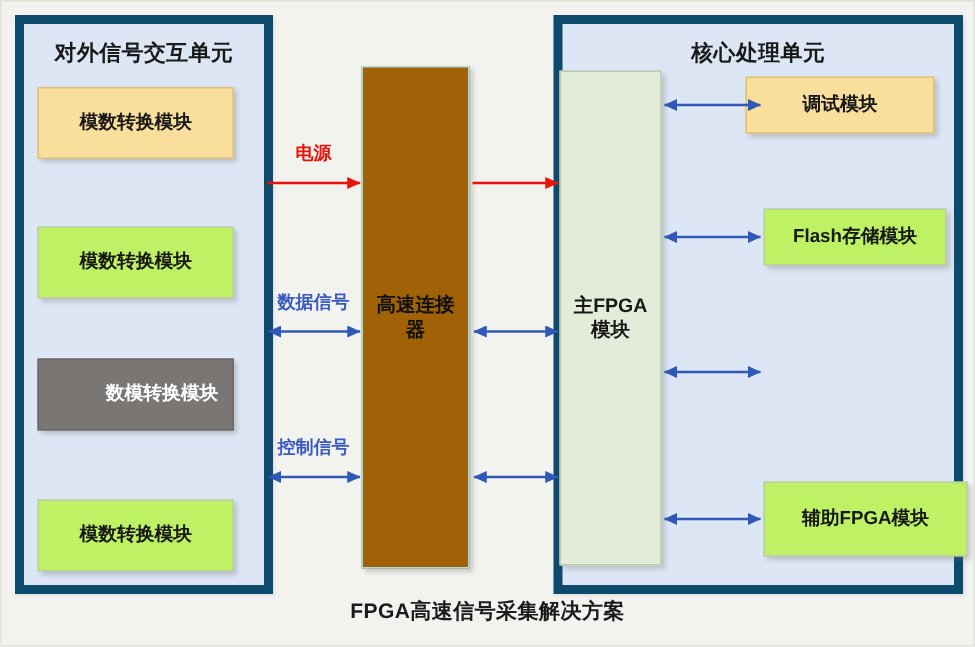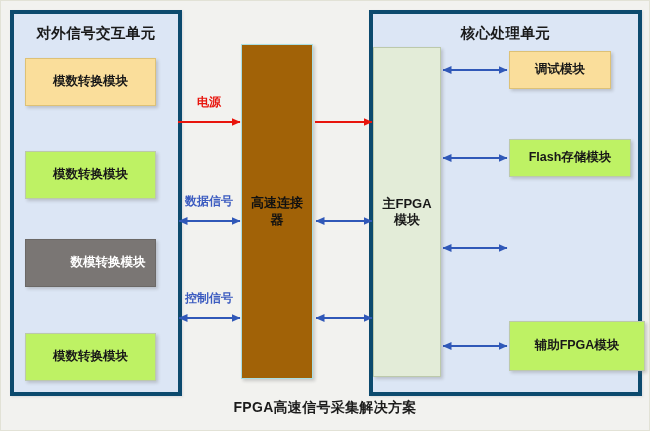--- a/index.html
+++ b/index.html
@@ -15,21 +15,21 @@
     position:absolute;left:0;top:0;width:650px;height:431px;
     background:#f2f2ef;
     border:1px solid #e2e2d6;
     box-sizing:border-box;
   }
 
   
   .panel{
     position:absolute;
     background:#dce6f5;
-    border:4px solid #0c4a6e;
+    border:6px solid #0c4a6e;
     box-sizing:border-box;
     box-shadow:1px 1px 2px rgba(120,130,150,.18);
   }
   #panel-left{left:9px;top:9px;width:172px;height:386px;}
   #panel-right{left:368px;top:9px;width:273px;height:386px;}
 
   .panel-title{
     position:absolute;left:0;right:0;top:10px;
     text-align:center;
     font-size:14.5px;
@@ -66,21 +66,21 @@
 
   
   #box-connector{left:240px;top:43px;width:72px;height:335px;}
   #box-connector .inner-label{
     display:block;width:100%;
     font-size:13px;font-weight:bold;color:#111;
   }
 
   
   #box-fpga{left:372px;top:46px;width:68px;height:330px;font-size:13px;}
-  #box-debug{left:508px;top:50px;width:102px;height:38px;text-align:center;}
+  #box-debug{left:496px;top:50px;width:126px;height:38px;text-align:center;}
   #box-flash{left:508px;top:138px;width:122px;height:38px;}
   #box-ddr{left:508px;top:230px;width:122px;height:38px;}
   #box-auxfpga{left:508px;top:320px;width:136px;height:50px;}
 
   
   .arrow-svg{position:absolute;overflow:visible;}
   .arrow-label{
     position:absolute;
     font-size:12px;
     font-weight:bold;

